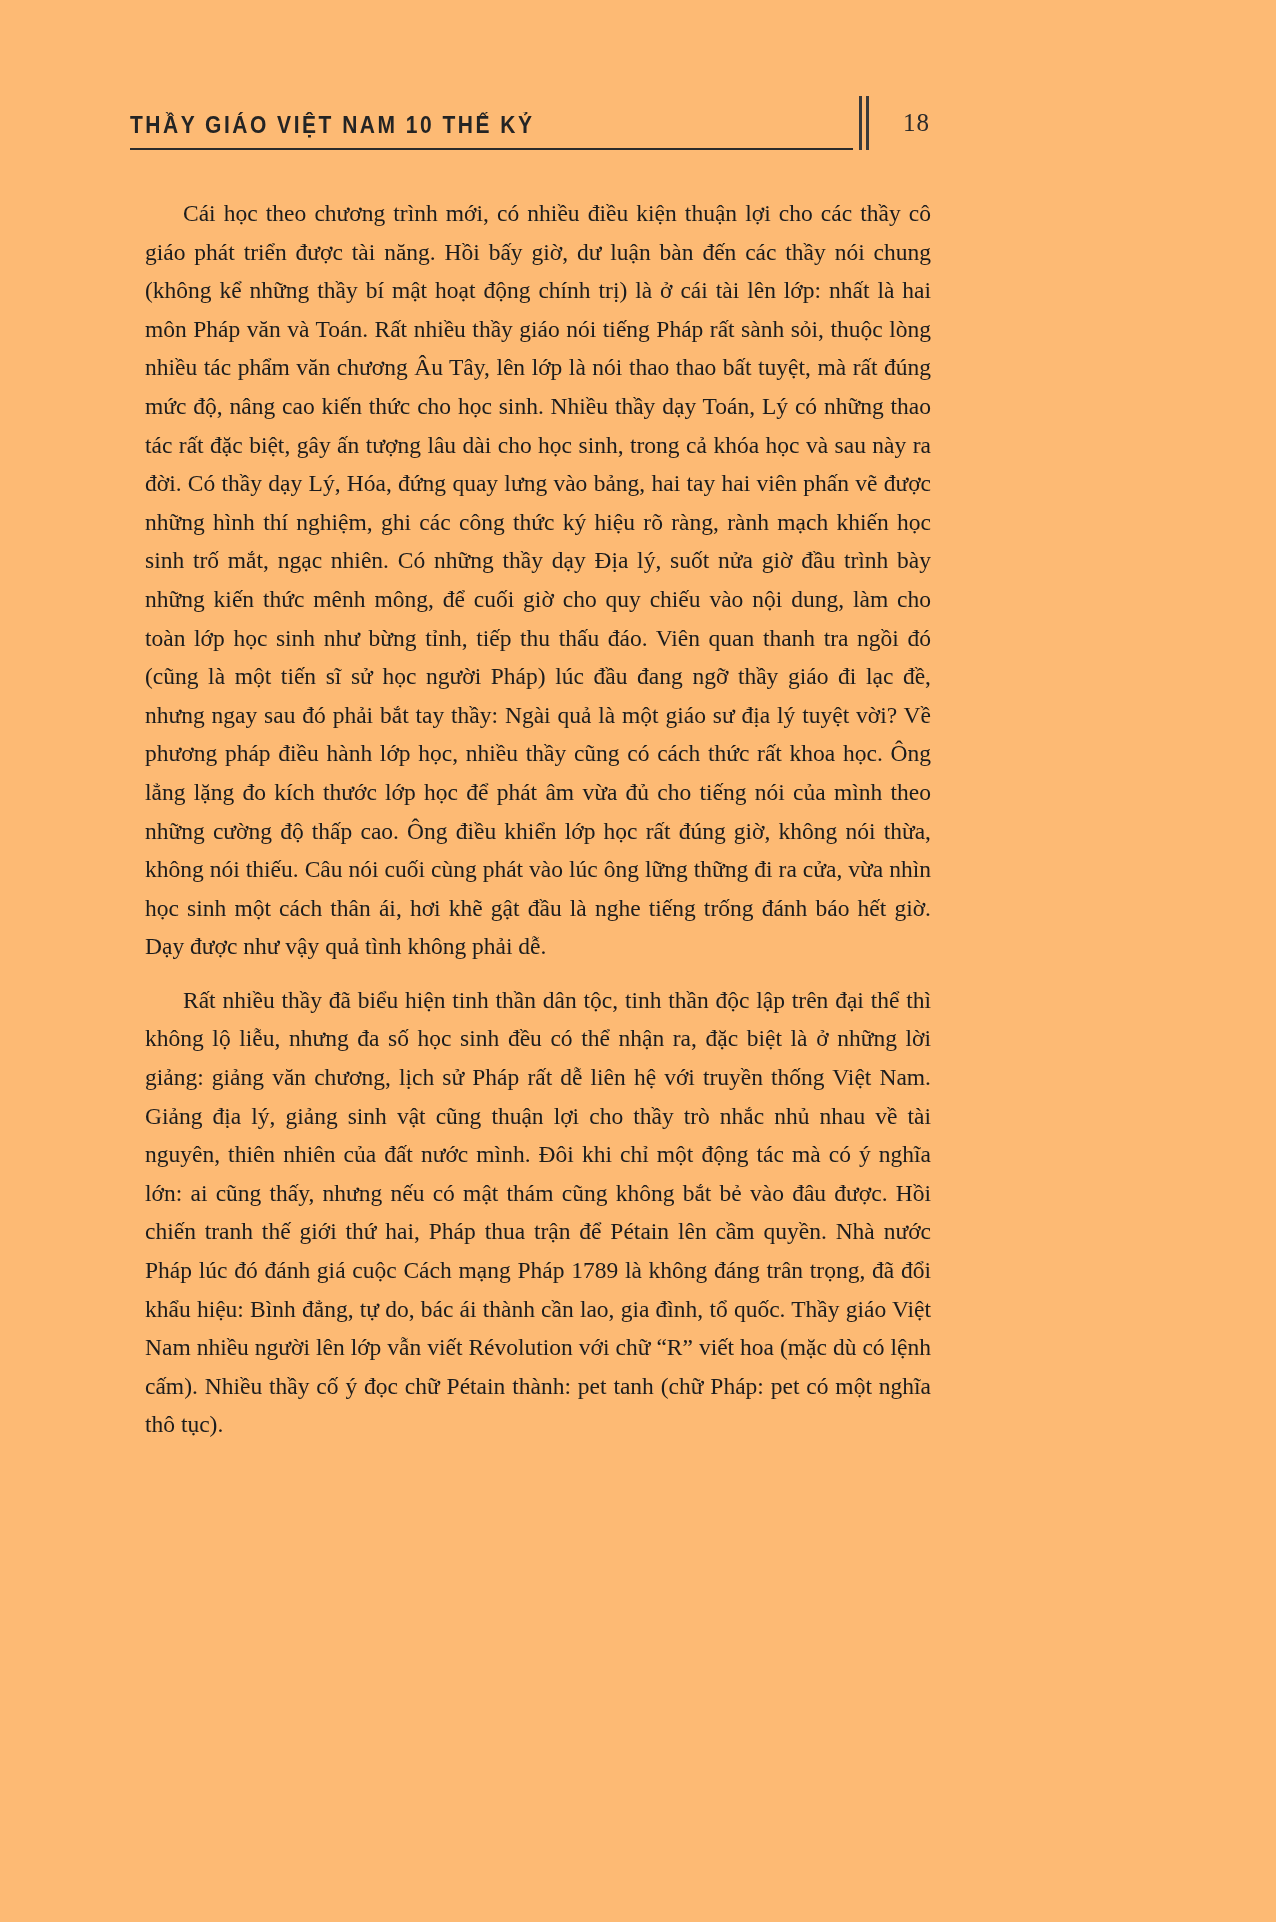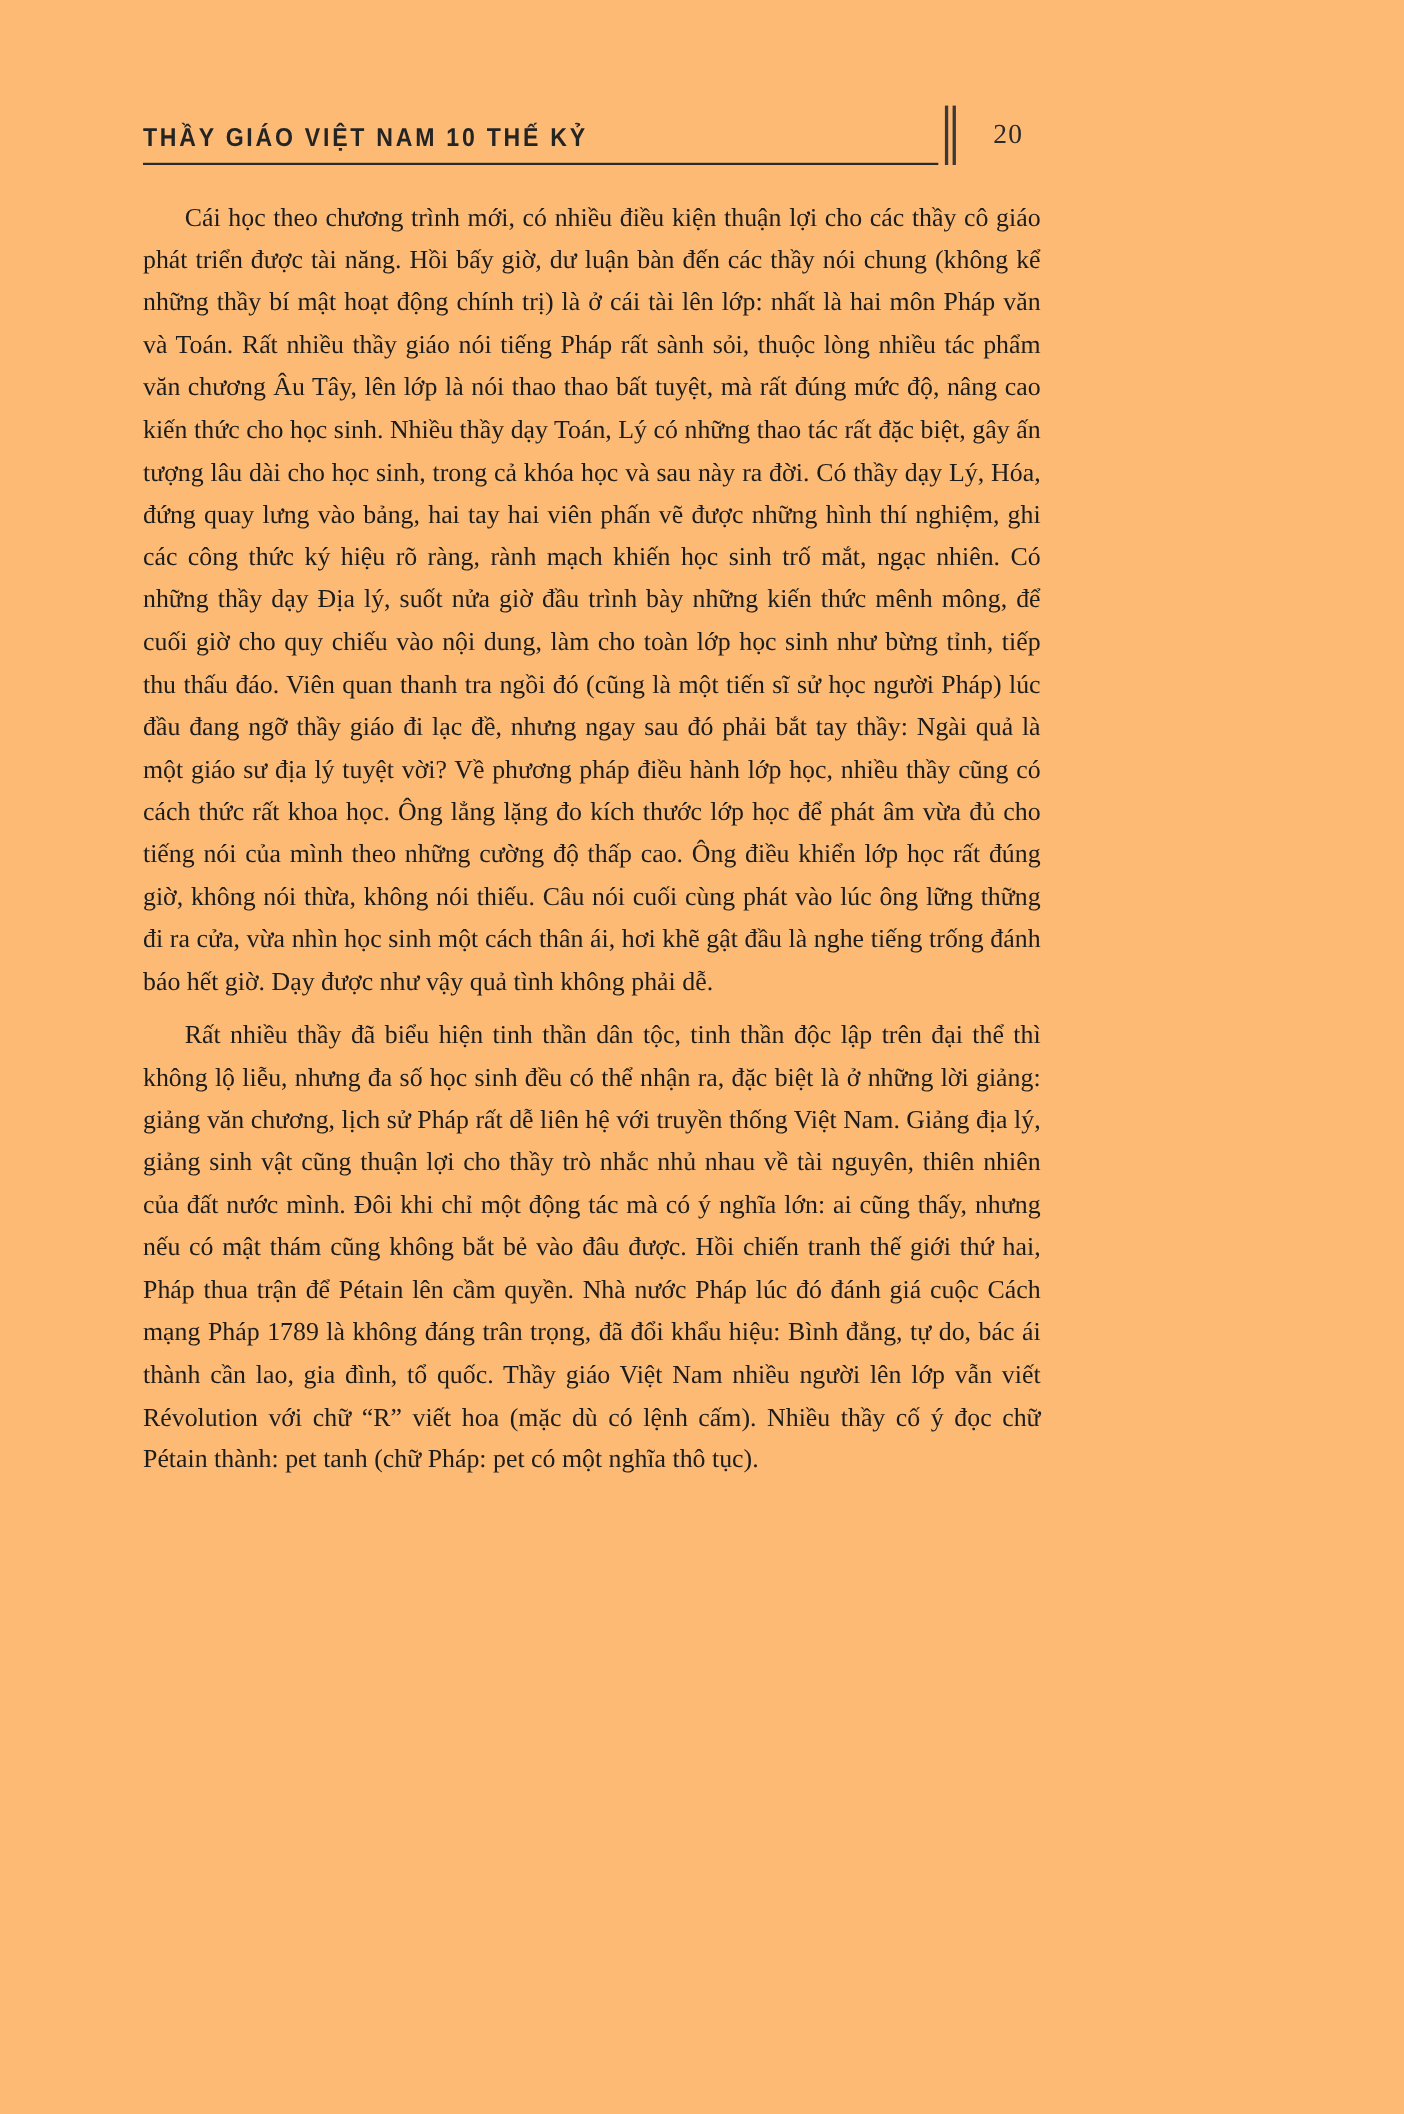--- a/index.html
+++ b/index.html
@@ -74,38 +74,38 @@
     width: 816px;
     font-family: "Liberation Serif", "DejaVu Serif", serif;
     font-size: 23.5px;
     line-height: 38.6px;
     color: #1c1c1c;
     text-align: justify;
   }
 
   .page-body p {
     text-indent: 38px;
-    margin: 0;
+    margin: 15px;
   }
 
   .page-body p + p {
     margin-top: 10px;
   }
 </style>
 </head>
 <body>
 
 <div class="page">
 
   <header class="page-header">
     <div class="header-title-block">
       <span class="running-title">THẦY GIÁO VIỆT NAM 10 THẾ KỶ</span>
     </div>
     <div class="header-divider"></div>
-    <span class="page-number">20</span>
+    <span class="page-number">18</span>
   </header>
 
   <main class="page-body">
     <p>Cái học theo chương trình mới, có nhiều điều kiện thuận lợi cho các thầy cô giáo phát triển được tài năng. Hồi bấy giờ, dư luận bàn đến các thầy nói chung (không kể những thầy bí mật hoạt động chính trị) là ở cái tài lên lớp: nhất là hai môn Pháp văn và Toán. Rất nhiều thầy giáo nói tiếng Pháp rất sành sỏi, thuộc lòng nhiều tác phẩm văn chương Âu Tây, lên lớp là nói thao thao bất tuyệt, mà rất đúng mức độ, nâng cao kiến thức cho học sinh. Nhiều thầy dạy Toán, Lý có những thao tác rất đặc biệt, gây ấn tượng lâu dài cho học sinh, trong cả khóa học và sau này ra đời. Có thầy dạy Lý, Hóa, đứng quay lưng vào bảng, hai tay hai viên phấn vẽ được những hình thí nghiệm, ghi các công thức ký hiệu rõ ràng, rành mạch khiến học sinh trố mắt, ngạc nhiên. Có những thầy dạy Địa lý, suốt nửa giờ đầu trình bày những kiến thức mênh mông, để cuối giờ cho quy chiếu vào nội dung, làm cho toàn lớp học sinh như bừng tỉnh, tiếp thu thấu đáo. Viên quan thanh tra ngồi đó (cũng là một tiến sĩ sử học người Pháp) lúc đầu đang ngỡ thầy giáo đi lạc đề, nhưng ngay sau đó phải bắt tay thầy: Ngài quả là một giáo sư địa lý tuyệt vời? Về phương pháp điều hành lớp học, nhiều thầy cũng có cách thức rất khoa học. Ông lẳng lặng đo kích thước lớp học để phát âm vừa đủ cho tiếng nói của mình theo những cường độ thấp cao. Ông điều khiển lớp học rất đúng giờ, không nói thừa, không nói thiếu. Câu nói cuối cùng phát vào lúc ông lững thững đi ra cửa, vừa nhìn học sinh một cách thân ái, hơi khẽ gật đầu là nghe tiếng trống đánh báo hết giờ. Dạy được như vậy quả tình không phải dễ.</p>
     <p>Rất nhiều thầy đã biểu hiện tinh thần dân tộc, tinh thần độc lập trên đại thể thì không lộ liễu, nhưng đa số học sinh đều có thể nhận ra, đặc biệt là ở những lời giảng: giảng văn chương, lịch sử Pháp rất dễ liên hệ với truyền thống Việt Nam. Giảng địa lý, giảng sinh vật cũng thuận lợi cho thầy trò nhắc nhủ nhau về tài nguyên, thiên nhiên của đất nước mình. Đôi khi chỉ một động tác mà có ý nghĩa lớn: ai cũng thấy, nhưng nếu có mật thám cũng không bắt bẻ vào đâu được. Hồi chiến tranh thế giới thứ hai, Pháp thua trận để Pétain lên cầm quyền. Nhà nước Pháp lúc đó đánh giá cuộc Cách mạng Pháp 1789 là không đáng trân trọng, đã đổi khẩu hiệu: Bình đẳng, tự do, bác ái thành cần lao, gia đình, tổ quốc. Thầy giáo Việt Nam nhiều người lên lớp vẫn viết Révolution với chữ “R” viết hoa (mặc dù có lệnh cấm). Nhiều thầy cố ý đọc chữ Pétain thành: pet tanh (chữ Pháp: pet có một nghĩa thô tục).</p>
   </main>
 
 </div>
 
 </body></html>

